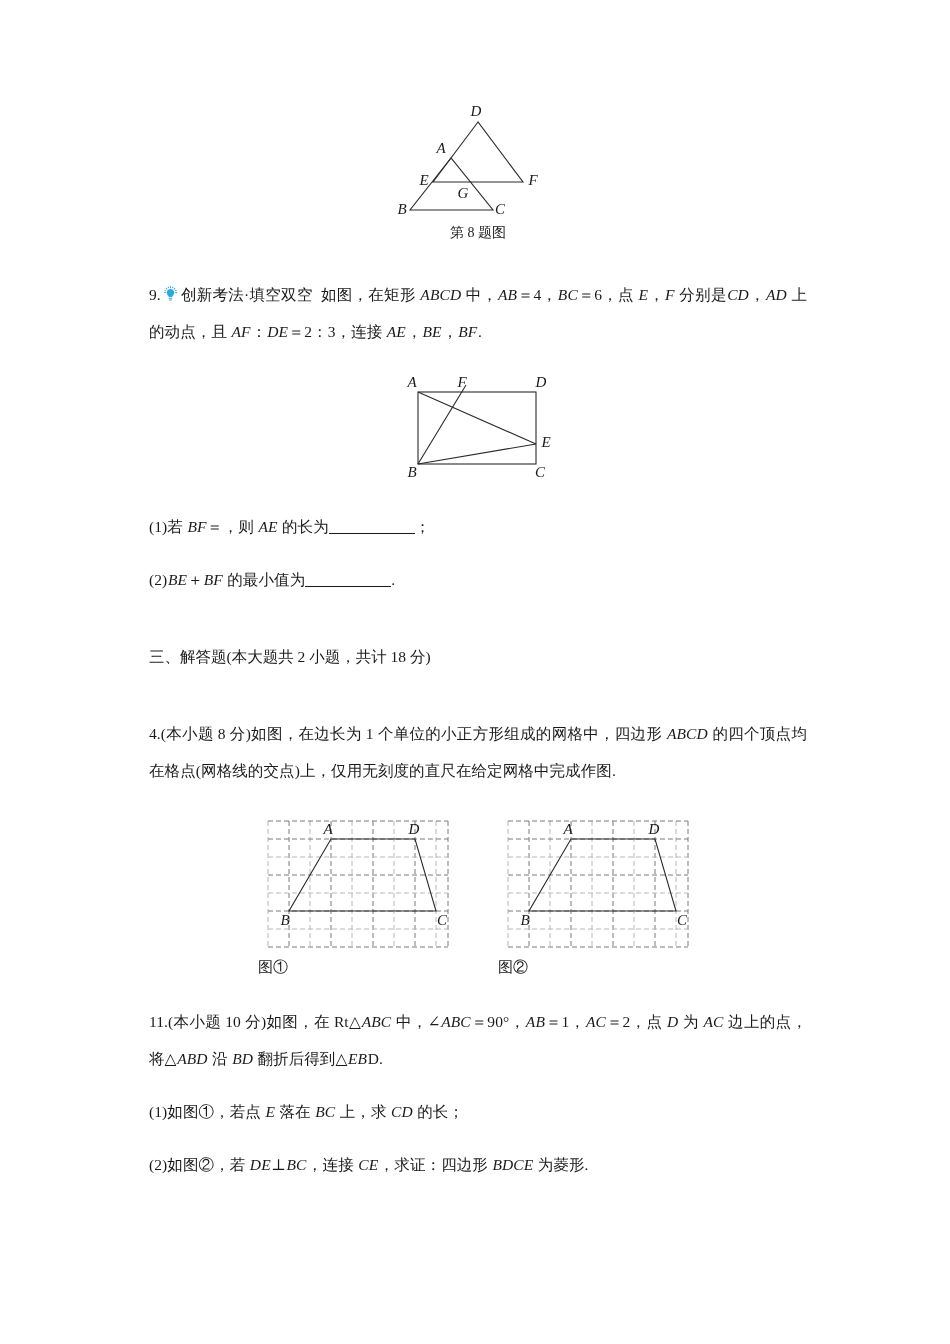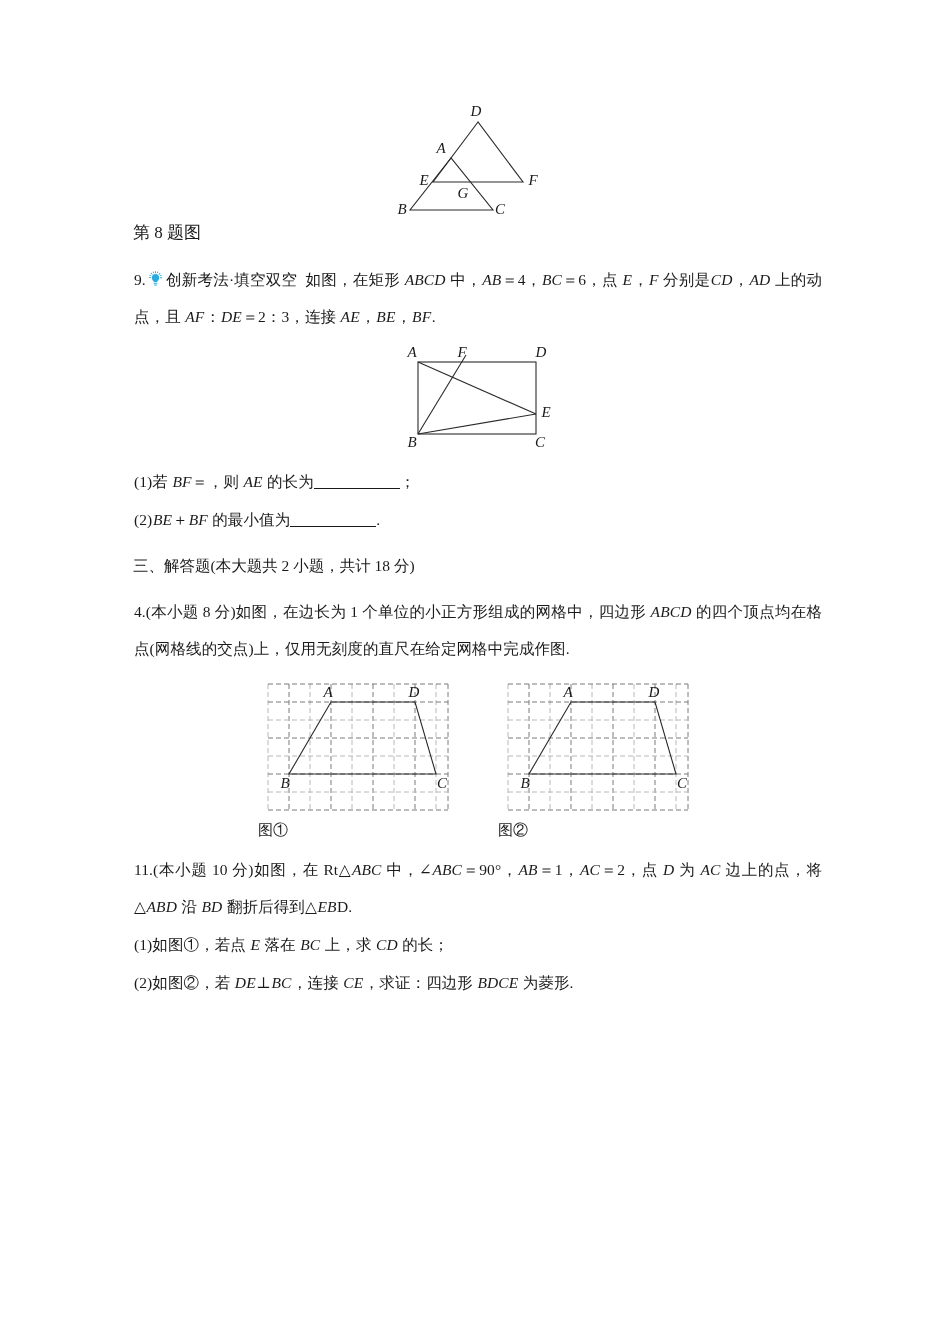--- a/index.html
+++ b/index.html
@@ -27,31 +27,31 @@
     top: 100px;
     width: 690px;
   }
 
   
   .para {
     font-size: 15.5px;
     line-height: 37px;
     text-align: justify;
     letter-spacing: 0.1px;
-    margin: 1px;
+    margin: 16px;
   }
   .para .it {
     font-style: italic;
     font-family: "Liberation Serif", "DejaVu Serif", serif;
     padding: 0 0.5px;
   }
   .section-head {
     font-size: 15.5px;
     line-height: 37px;
-    margin: 0;
+    margin: 16px;
   }
 
   .blank-line {
     display: inline-block;
     border-bottom: 1px solid #1a1a1a;
     width: 86px;
     height: 14px;
     vertical-align: -2px;
   }
 
@@ -67,22 +67,22 @@
   
   .fig-wrap {
     position: relative;
     width: 100%;
   }
   .fig-center {
     display: flex;
     justify-content: center;
   }
   .fig-caption {
-    text-align: left;
-    font-size: 17px;
+    text-align: center;
+    font-size: 14px;
     line-height: 26px;
   }
   .two-grid {
     display: flex;
     justify-content: center;
     gap: 40px;
   }
   .grid-block { }
   .grid-cap {
     font-size: 15px;

